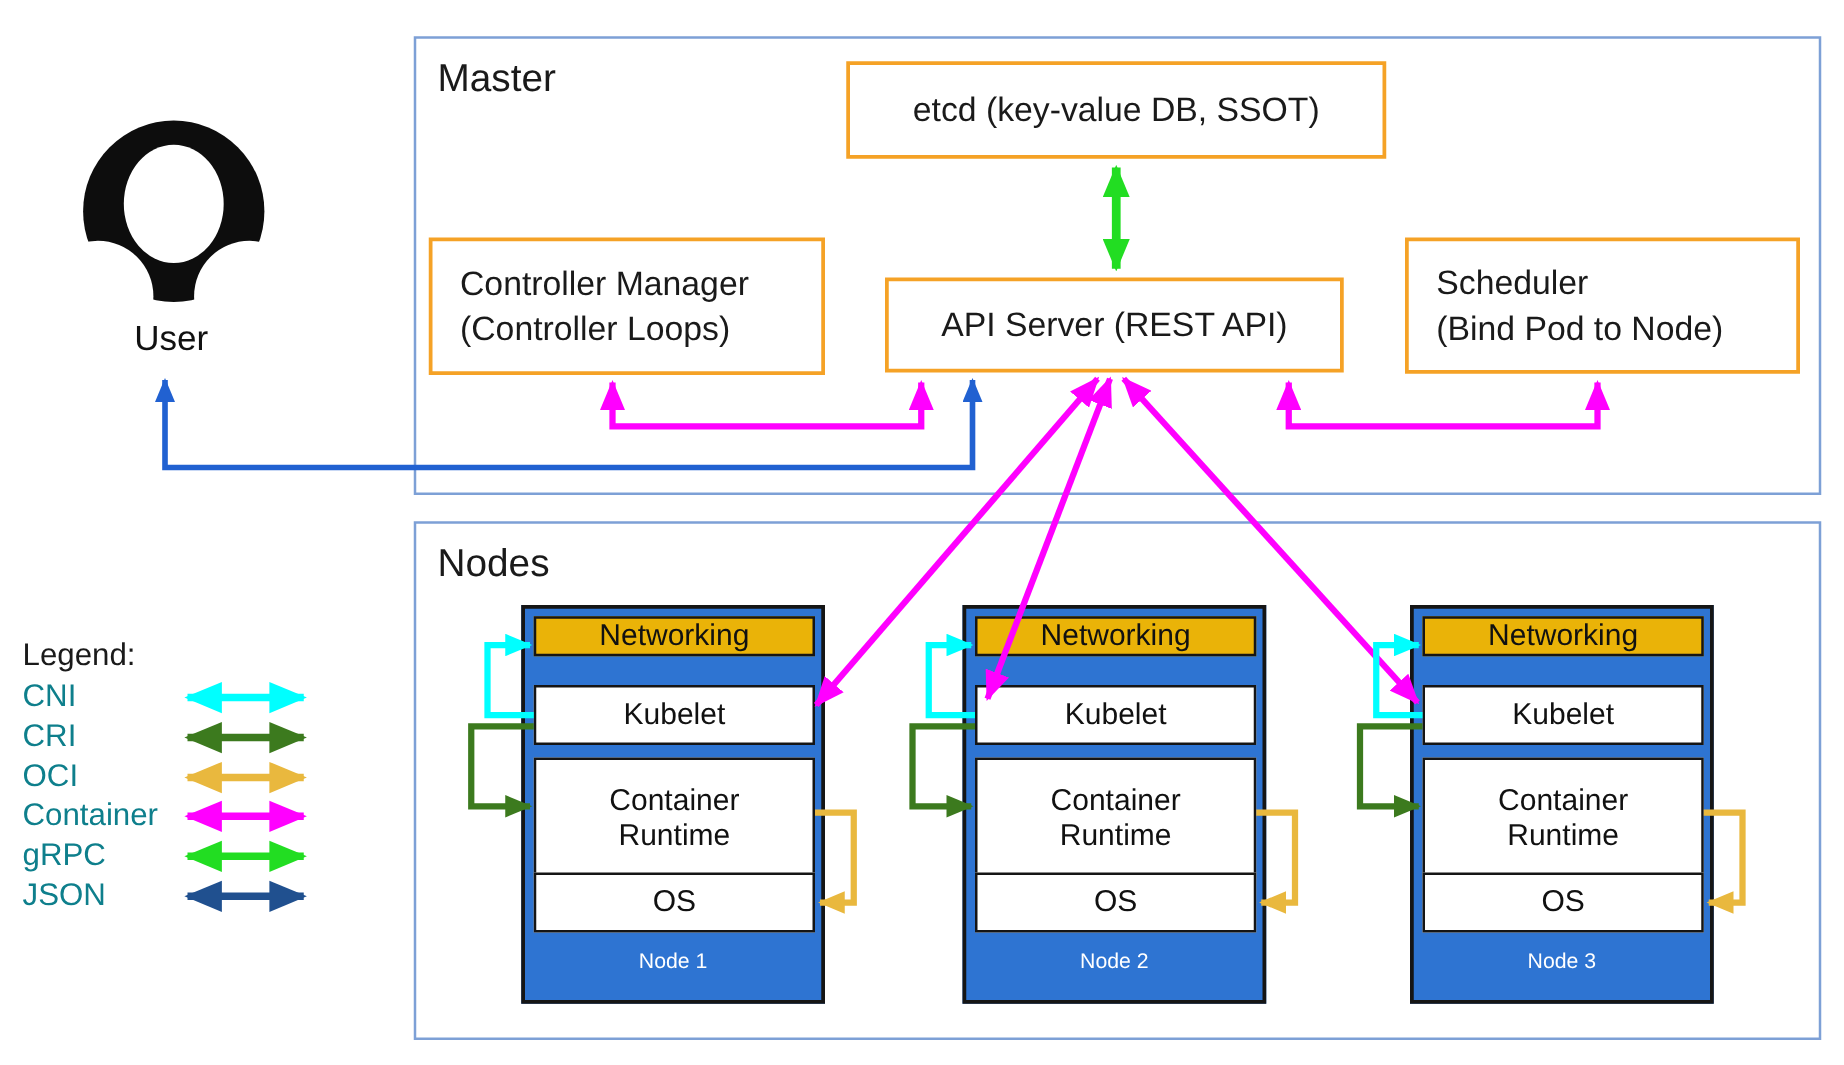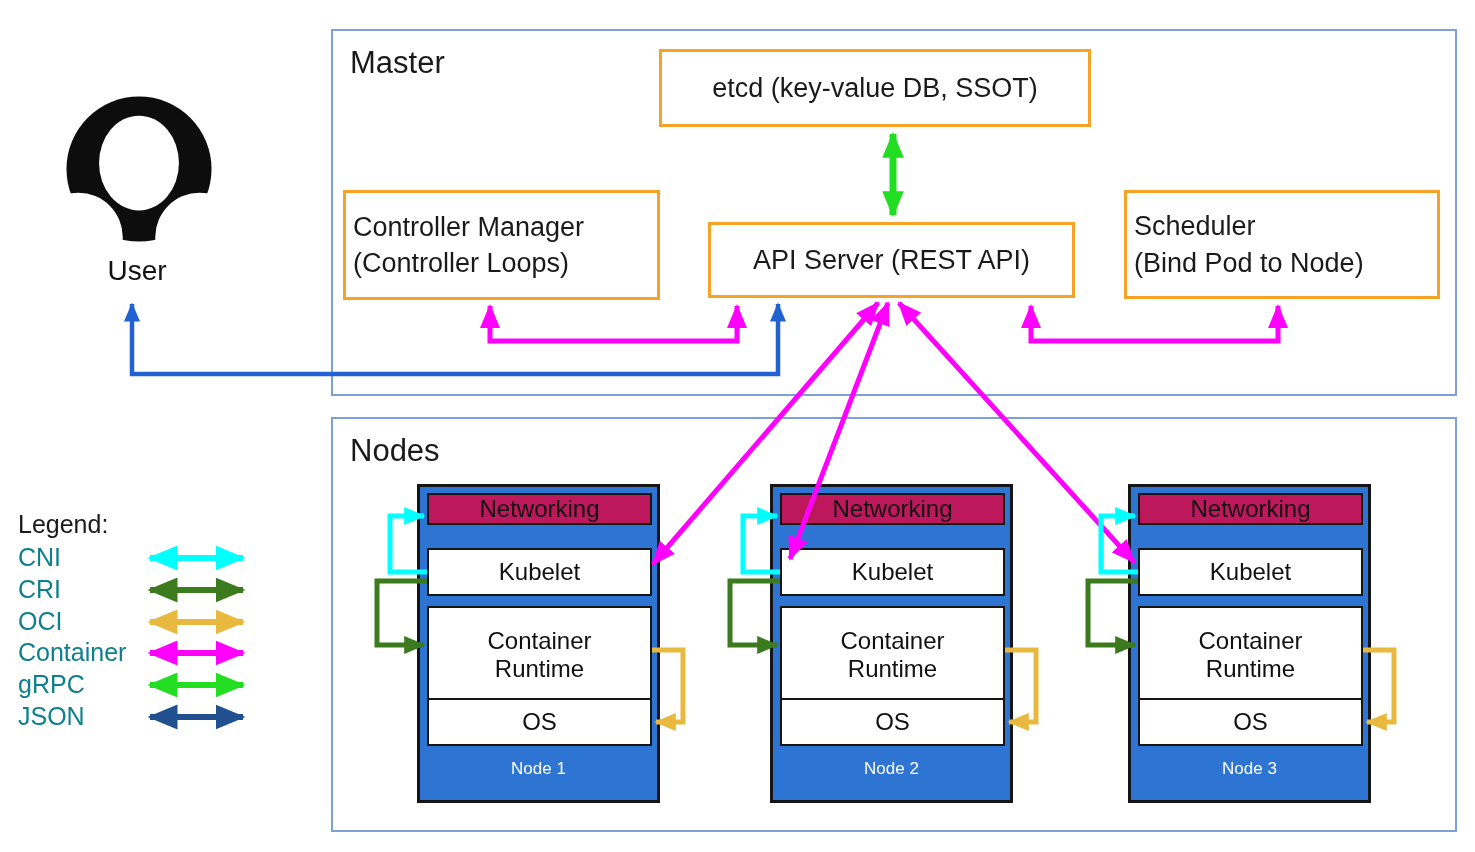--- a/index.html
+++ b/index.html
@@ -7,35 +7,35 @@
     position:relative;width:1475px;height:852px;background:#ffffff;overflow:hidden;
     font-family:"Liberation Sans","DejaVu Sans",sans-serif;color:#111;
   }
   .frame{position:absolute;border:2px solid #7da0d6;background:transparent;}
   .frame-label{position:absolute;left:17px;top:14px;font-size:31px;color:#1a1a1a;}
   .obox{
     position:absolute;background:#fff;border:3px solid #f5a226;box-sizing:border-box;
     font-size:27px;color:#1a1a1a;display:flex;align-items:center;justify-content:center;
     text-align:center;line-height:1.35;
   }
-  .obox.left-align{justify-content:flex-start;text-align:left;padding-left:7px;
+  .obox.left-align{justify-content:flex-start;text-align:left;padding-left:22px;
     flex-direction:column;align-items:flex-start;}
   .obox.left-align .l{display:block;}
   .user-wrap{position:absolute;left:65px;top:95px;width:148px;text-align:center;}
   .user-label{position:absolute;left:87px;top:255px;width:100px;text-align:center;font-size:28px;}
   .node{
     position:absolute;top:484px;width:243px;height:319px;box-sizing:border-box;
     background:#2e74d2;border:3px solid #151515;
   }
   .layer{
     position:absolute;left:7px;width:225px;box-sizing:border-box;background:#fff;
     border:2px solid #151515;display:flex;align-items:center;justify-content:center;
     text-align:center;font-size:24px;color:#111;line-height:1.15;
   }
-  .layer.networking{top:6px;height:32px;background:#be185d;}
+  .layer.networking{top:6px;height:32px;background:#eab308;}
   .layer.kubelet{top:61px;height:48px;}
   .layer.runtime{top:119px;height:97px;}
   .layer.runtime span{display:block;width:150px;}
   .layer.os{top:211px;height:48px;}
   .node-name{position:absolute;left:0;top:272px;width:100%;text-align:center;
     color:#ffffff;font-size:17px;}
   .legend-title{position:absolute;left:18px;top:510px;font-size:25px;color:#1a1a1a;}
   .legend-item{position:absolute;left:18px;font-size:25px;color:#0e7f8c;
     cursor:pointer;}
   .overlay{position:absolute;left:0;top:0;pointer-events:none;}
@@ -52,21 +52,21 @@
       <circle cx="9" cy="96" r="30" fill="#ffffff"></circle>
       <circle cx="91" cy="96" r="30" fill="#ffffff"></circle>
     </svg>
   </div>
   <div class="user-label">User</div>
 
   <div class="frame" style="left:331px;top:29px;width:1122px;height:363px;">
     <div class="frame-label">Master</div>
   </div>
 
-  <div class="obox" style="left:659px;top:49px;width:432px;height:78px;">etcd (key-value DB, SSOT)</div>
+  <div class="obox" style="left:677px;top:49px;width:432px;height:78px;">etcd (key-value DB, SSOT)</div>
 
   <div class="obox left-align" style="left:343px;top:190px;width:317px;height:110px;justify-content:center;">
     <span class="l">Controller Manager</span>
     <span class="l">(Controller Loops)</span>
   </div>
 
   <div class="obox" style="left:708px;top:222px;width:367px;height:76px;">API Server (REST API)</div>
 
   <div class="obox left-align" style="left:1124px;top:190px;width:316px;height:109px;justify-content:center;">
     <span class="l">Scheduler</span>

